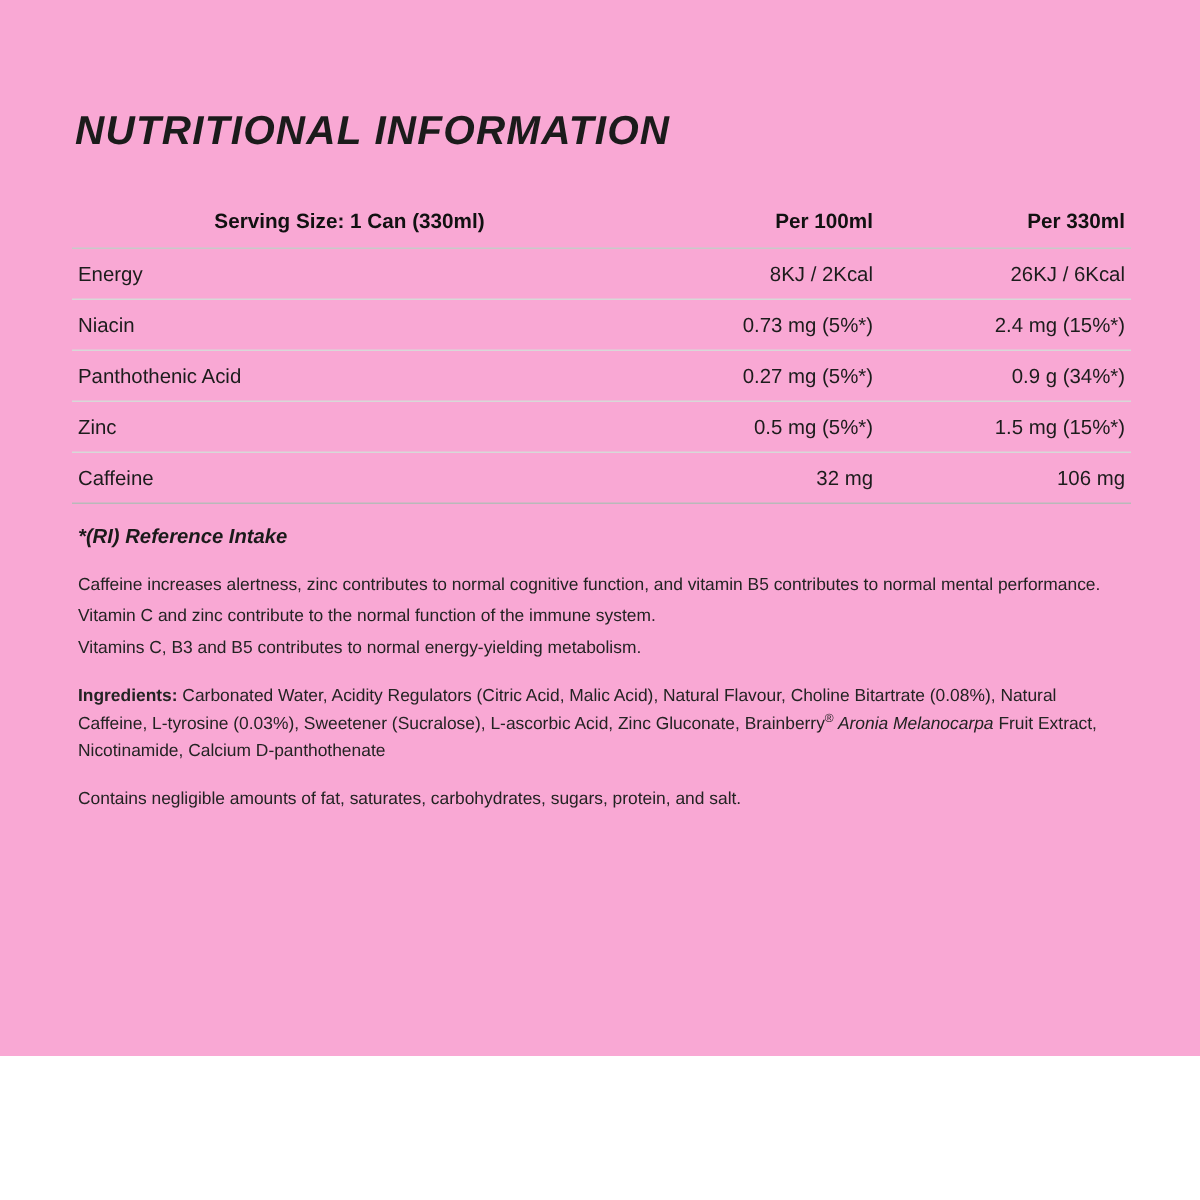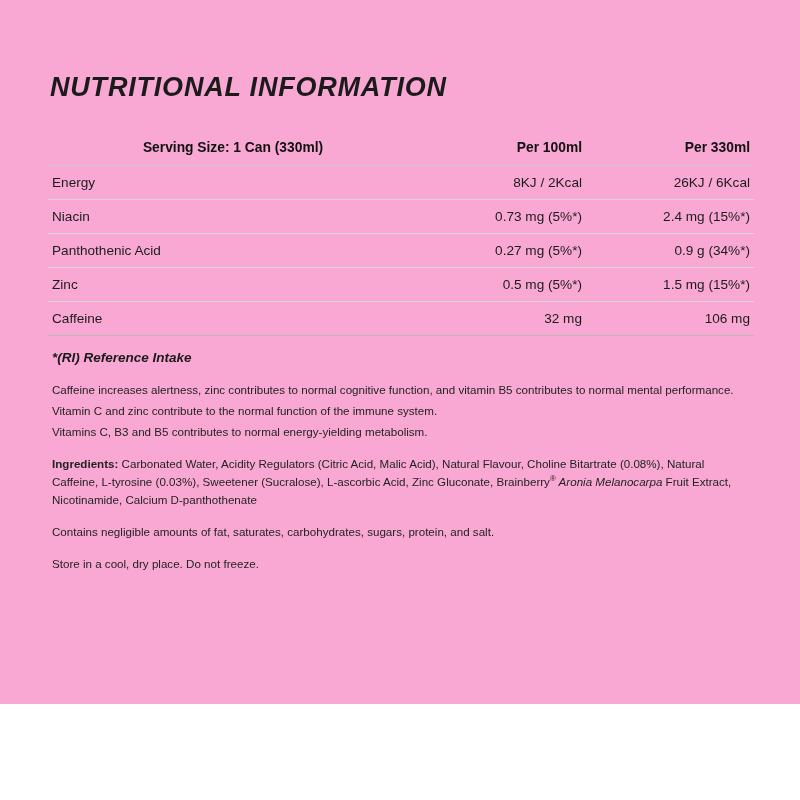--- a/index.html
+++ b/index.html
@@ -156,16 +156,15 @@
     <div class="ri">*(RI) Reference Intake</div>
 
 
     <p class="para tight">Caffeine increases alertness, zinc contributes to normal cognitive function, and vitamin B5 contributes to normal mental performance.</p>
     <p class="para tight">Vitamin C and zinc contribute to the normal function of the immune system.</p>
     <p class="para">Vitamins C, B3 and B5 contributes to normal energy-yielding metabolism.</p>
 
     <p class="ing"><b>Ingredients:</b><span> Carbonated Water, Acidity Regulators (Citric Acid, Malic Acid), Natural Flavour, Choline Bitartrate (0.08%), Natural Caffeine, L-tyrosine (0.03%), Sweetener (Sucralose), L-ascorbic Acid, Zinc Gluconate, Brainberry</span><span class="sup">®</span><i> Aronia Melanocarpa</i><span> Fruit Extract, Nicotinamide, Calcium D-panthothenate</span></p>
 
     <p class="note">Contains negligible amounts of fat, saturates, carbohydrates, sugars, protein, and salt.</p>
-    <p class="note">Store in a cool, dry place. Do not freeze.</p>
 
   </div>
 </div>
 
 </body></html>

